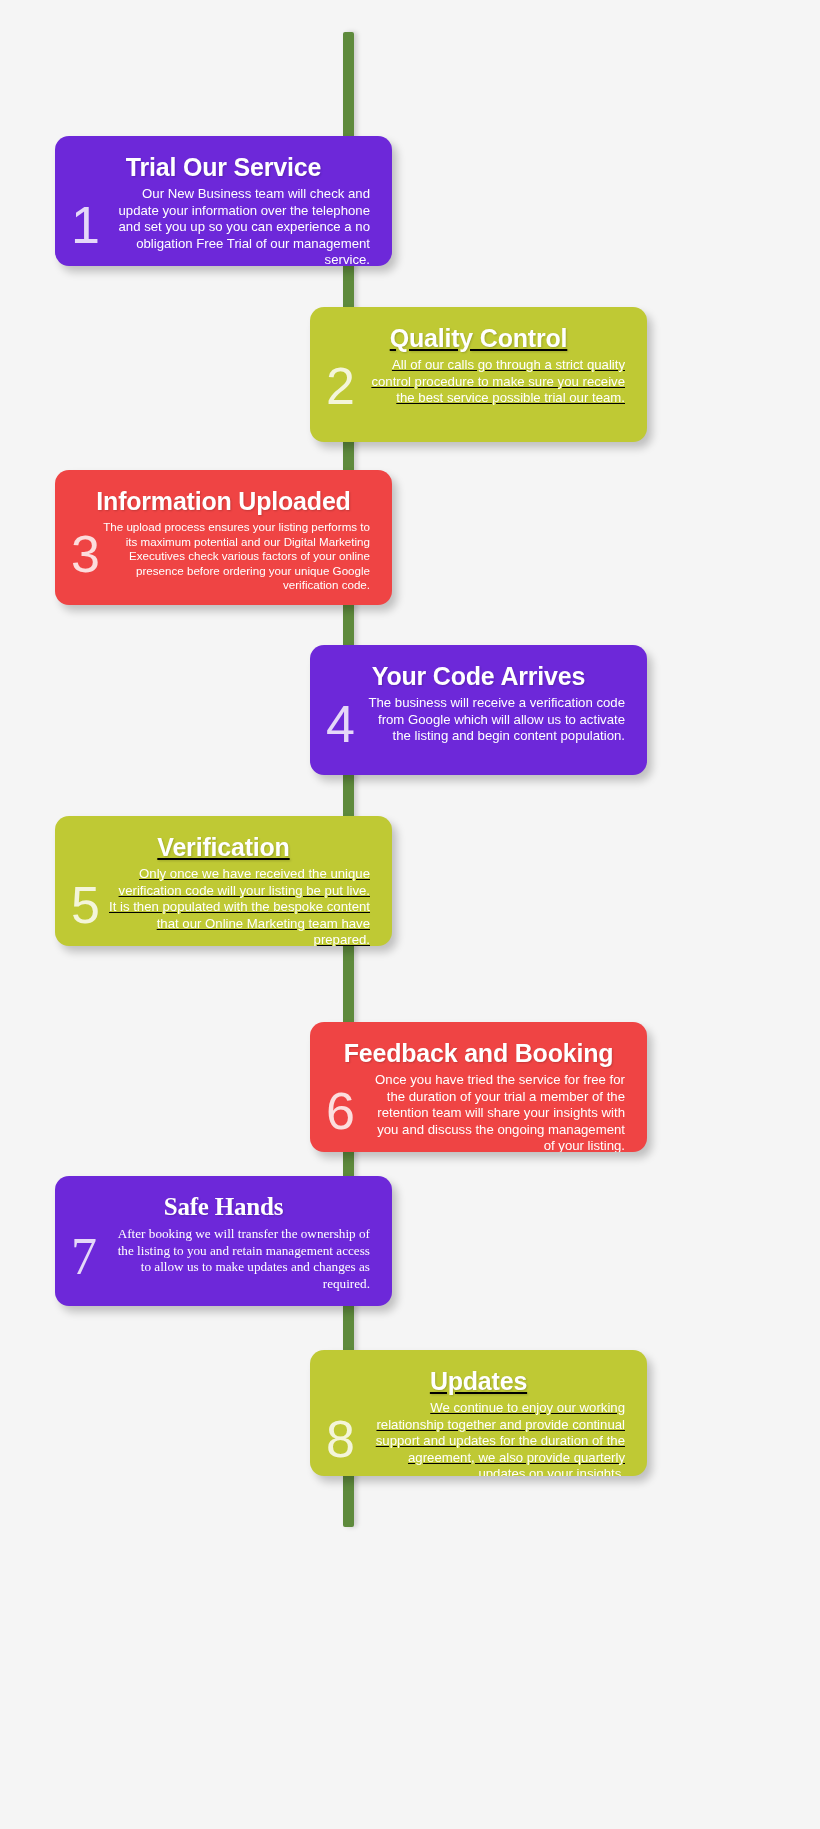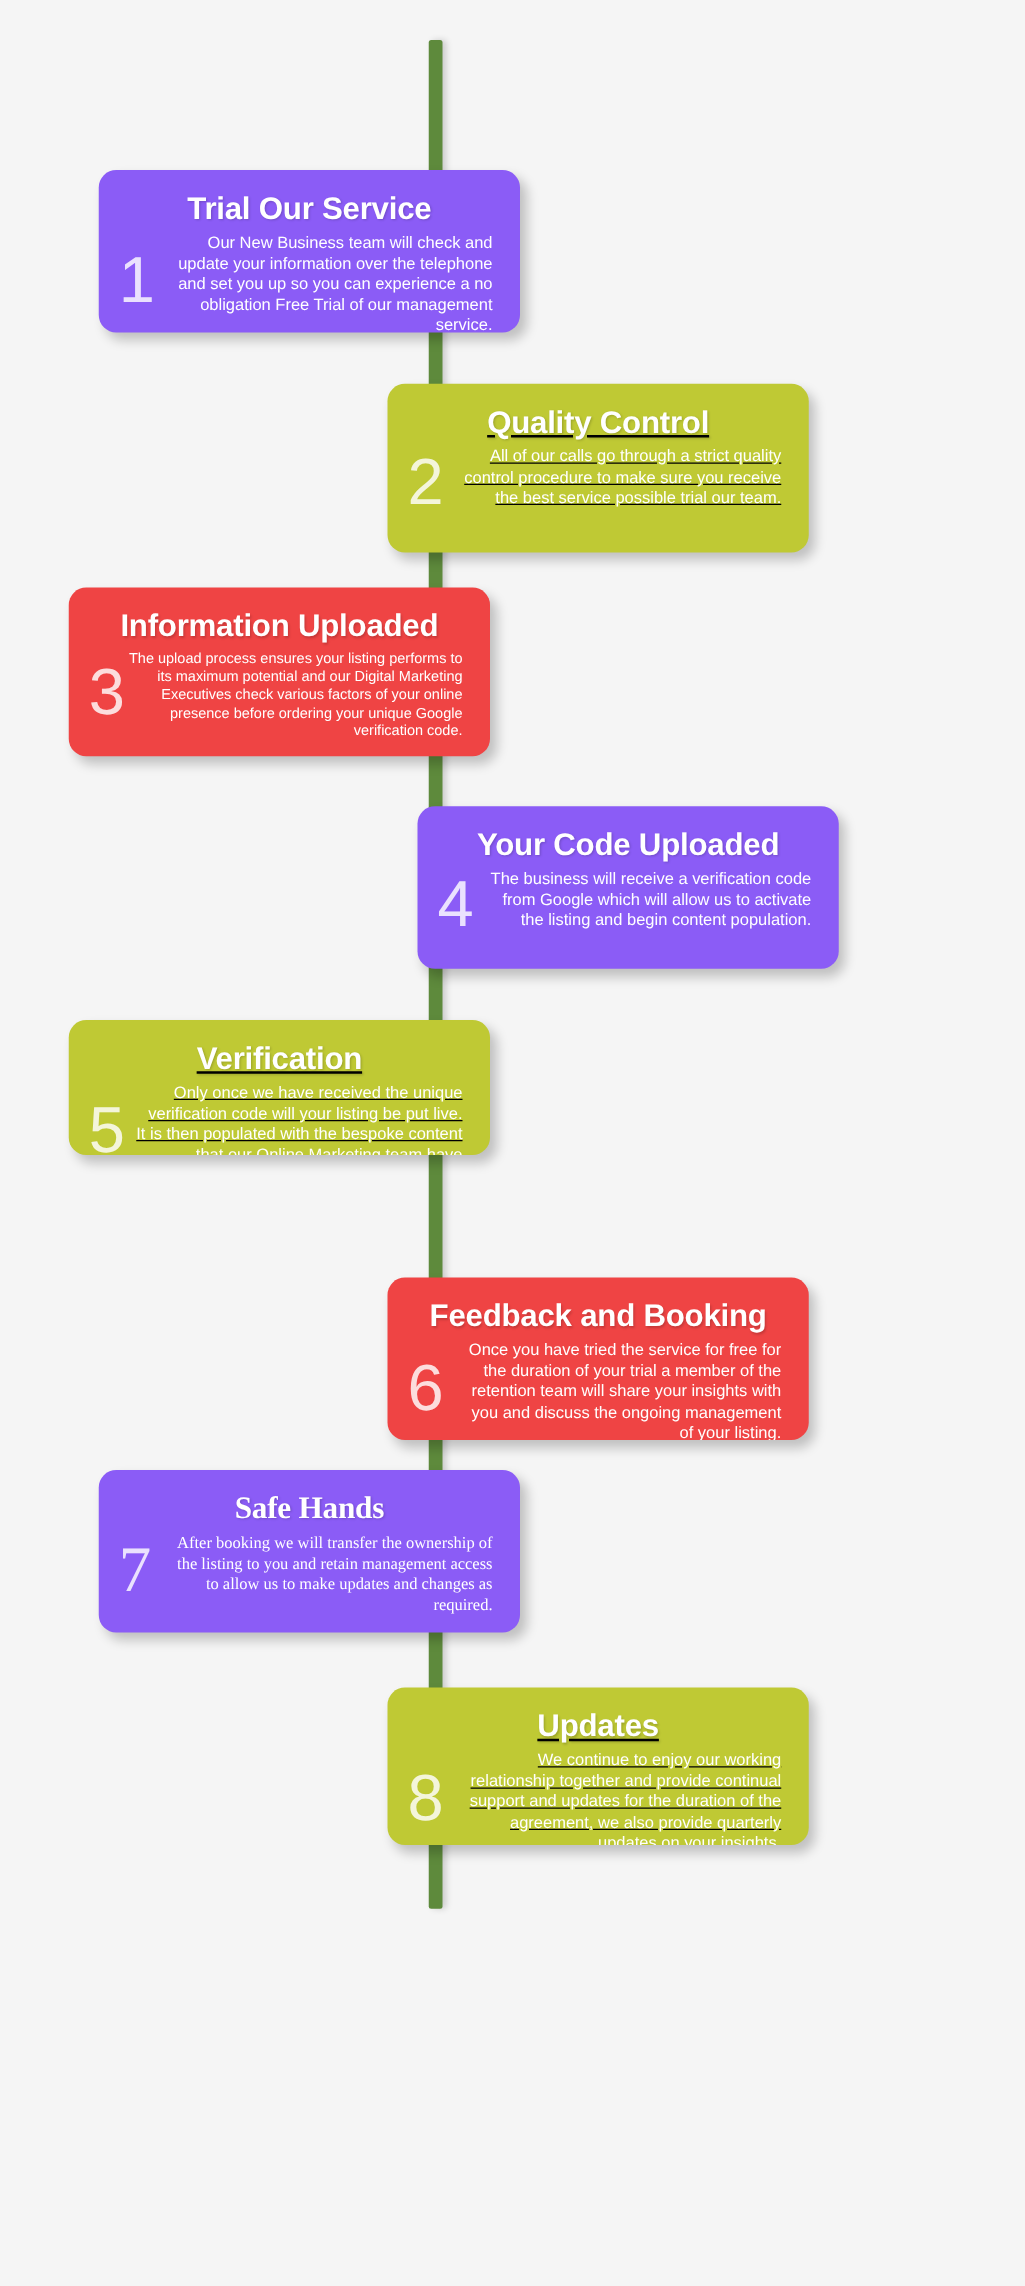--- a/index.html
+++ b/index.html
@@ -87,21 +87,21 @@
     position: relative;
     z-index: 2;
     text-align: right;
     color: #ffffff;
     font-size: 13.2px;
     line-height: 16.5px;
     padding: 2px 6px 0 38px;
   }
 
   
-  .c-green  { background: #8b5cf6; margin-left: 24px; }
+  .c-green  { background: #6d28d9; }
   .c-lime   { background: #bfc934; text-decoration: underline; }
   .c-blue   { background: #ef4444; }
 
   
   .card-body.small {
     font-size: 11.6px;
     line-height: 14.6px;
     padding-left: 30px;
   }
 </style>
@@ -130,28 +130,28 @@
 
   <div class="card left c-blue" style="top:470px; height:135px;">
     <div class="card-title">Information Uploaded</div>
     <div class="card-body-wrap">
       <span class="card-number">3</span>
       <div class="card-body small">The upload process ensures your listing performs to its maximum potential and our Digital Marketing Executives check various factors of your online presence before ordering your unique Google verification code.</div>
     </div>
   </div>
 
   <div class="card right c-green" style="top:645px; height:130px;">
-    <div class="card-title">Your Code Uploaded</div>
+    <div class="card-title">Your Code Arrives</div>
     <div class="card-body-wrap">
       <span class="card-number">4</span>
       <div class="card-body">The business will receive a verification code from Google which will allow us to activate the listing and begin content population.</div>
     </div>
   </div>
 
-  <div class="card left c-lime" style="top:816px; height:108px;">
+  <div class="card left c-lime" style="top:816px; height:130px;">
     <div class="card-title">Verification</div>
     <div class="card-body-wrap">
       <span class="card-number">5</span>
       <div class="card-body">Only once we have received the unique verification code will your listing be put live. It is then populated with the bespoke content that our Online Marketing team have prepared.</div>
     </div>
   </div>
 
   <div class="card right c-blue" style="top:1022px; height:130px;">
     <div class="card-title">Feedback and Booking</div>
     <div class="card-body-wrap">

